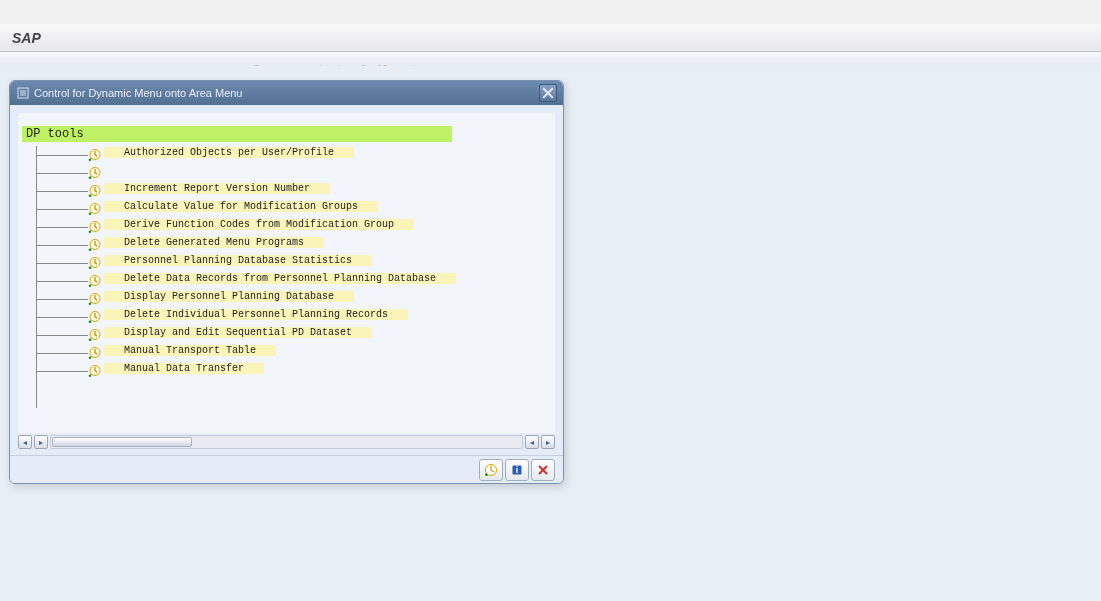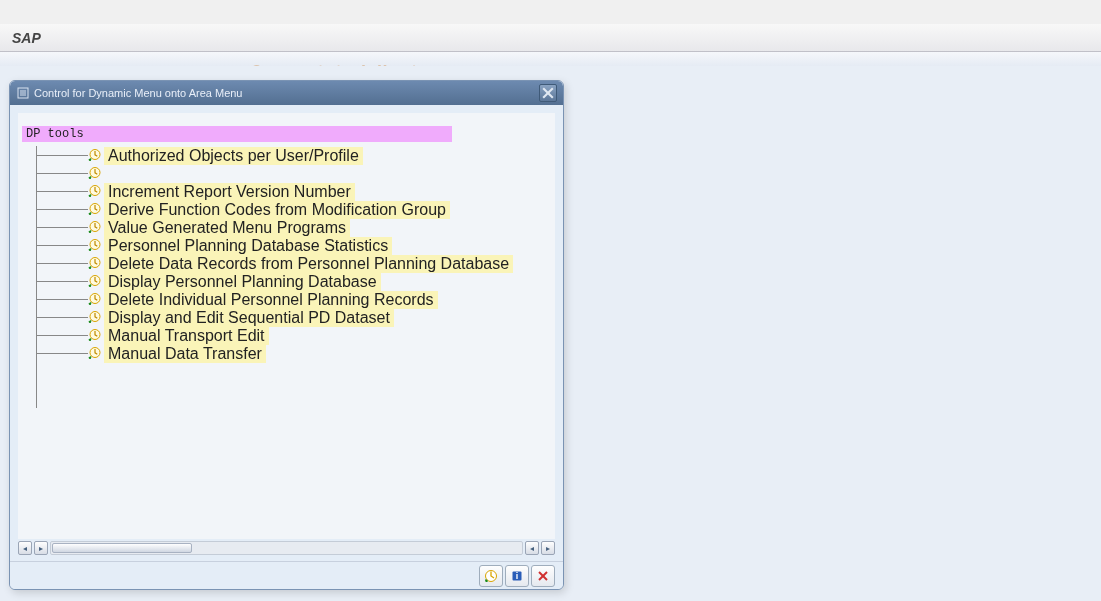--- a/index.html
+++ b/index.html
@@ -45,21 +45,21 @@
       position: absolute;
       top: 66px;
       left: 0; right: 0; bottom: 0;
       background: #e8eef6;
     }
     .dialog {
       position: absolute;
       left: 9px;
       top: 80px;
       width: 555px;
-      height: 510px;
+      height: 404px;
       background: #e4edf7;
       border: 1px solid #7a93b3;
       border-radius: 6px;
       box-shadow: 2px 3px 8px rgba(0,0,0,0.15);
       display: flex;
       flex-direction: column;
       overflow: hidden;
     }
     .dialog-titlebar {
       height: 24px;
@@ -95,21 +95,21 @@
       margin: 8px 8px 0 8px;
       position: relative;
       overflow: hidden;
     }
     .tree-root {
       position: absolute;
       left: 4px; top: 10px; right: 4px;
     }
     .root-label {
       display: inline-block;
-      background: #f0abfc;
+      background: #bef264;
       padding: 1px 4px;
       font-family: "Courier New", monospace;
       font-size: 12px;
       color: #222;
       width: 430px;
     }
     .tree-lines {
       position: relative;
       margin-left: 14px;
       margin-top: 4px;
@@ -141,24 +141,24 @@
       position: absolute;
       left: 52px;
       top: 2px;
       width: 14px; height: 14px;
     }
     .item-icon svg { width: 14px; height: 14px; }
     .item-label {
       position: absolute;
       left: 68px;
       top: 1px;
-      font-family: Liberation Sans, sans-serif;
-      font-size: 16px;
+      font-family: Liberation Mono, monospace;
+      font-size: 10px;
       background: #faf4b8;
-      padding: 0 4px;
+      padding: 0 20px;
       color: #222;
       white-space: nowrap;
     }
     .hscroll {
       height: 18px;
       margin: 0 8px 4px 8px;
       display: flex;
       align-items: center;
       gap: 2px;
     }
@@ -272,31 +272,41 @@
             <span class="item-label">Increment Report Version Number</span>
           </div>
           <div class="tree-item">
             <div class="hline"></div>
             <span class="item-icon"><svg viewBox="0 0 14 14">
                 <circle cx="7" cy="6.5" r="5" fill="#fffbe0" stroke="#d9a400" stroke-width="1"></circle>
                 <path d="M7 3 L7 6.8 L9.3 8.2" fill="none" stroke="#c08a00" stroke-width="1.2"></path>
                 <path d="M3.2 10.5 L1.5 12.2" stroke="#1a8a1a" stroke-width="1.4"></path>
                 <path d="M1.2 10.8 L1.5 12.2 L2.9 12.4" fill="none" stroke="#1a8a1a" stroke-width="1.2"></path>
               </svg></span>
+            <span class="item-label">Calculate Value for Modification Groups</span>
+          </div>
+          <div class="tree-item">
+            <div class="hline"></div>
+            <span class="item-icon"><svg viewBox="0 0 14 14">
+                <circle cx="7" cy="6.5" r="5" fill="#fffbe0" stroke="#d9a400" stroke-width="1"></circle>
+                <path d="M7 3 L7 6.8 L9.3 8.2" fill="none" stroke="#c08a00" stroke-width="1.2"></path>
+                <path d="M3.2 10.5 L1.5 12.2" stroke="#1a8a1a" stroke-width="1.4"></path>
+                <path d="M1.2 10.8 L1.5 12.2 L2.9 12.4" fill="none" stroke="#1a8a1a" stroke-width="1.2"></path>
+              </svg></span>
             <span class="item-label">Derive Function Codes from Modification Group</span>
           </div>
           <div class="tree-item">
             <div class="hline"></div>
             <span class="item-icon"><svg viewBox="0 0 14 14">
                 <circle cx="7" cy="6.5" r="5" fill="#fffbe0" stroke="#d9a400" stroke-width="1"></circle>
                 <path d="M7 3 L7 6.8 L9.3 8.2" fill="none" stroke="#c08a00" stroke-width="1.2"></path>
                 <path d="M3.2 10.5 L1.5 12.2" stroke="#1a8a1a" stroke-width="1.4"></path>
                 <path d="M1.2 10.8 L1.5 12.2 L2.9 12.4" fill="none" stroke="#1a8a1a" stroke-width="1.2"></path>
               </svg></span>
-            <span class="item-label">Value Generated Menu Programs</span>
+            <span class="item-label">Delete Generated Menu Programs</span>
           </div>
           <div class="tree-item">
             <div class="hline"></div>
             <span class="item-icon"><svg viewBox="0 0 14 14">
                 <circle cx="7" cy="6.5" r="5" fill="#fffbe0" stroke="#d9a400" stroke-width="1"></circle>
                 <path d="M7 3 L7 6.8 L9.3 8.2" fill="none" stroke="#c08a00" stroke-width="1.2"></path>
                 <path d="M3.2 10.5 L1.5 12.2" stroke="#1a8a1a" stroke-width="1.4"></path>
                 <path d="M1.2 10.8 L1.5 12.2 L2.9 12.4" fill="none" stroke="#1a8a1a" stroke-width="1.2"></path>
               </svg></span>
             <span class="item-label">Personnel Planning Database Statistics</span>
@@ -342,21 +352,21 @@
             <span class="item-label">Display and Edit Sequential PD Dataset</span>
           </div>
           <div class="tree-item">
             <div class="hline"></div>
             <span class="item-icon"><svg viewBox="0 0 14 14">
                 <circle cx="7" cy="6.5" r="5" fill="#fffbe0" stroke="#d9a400" stroke-width="1"></circle>
                 <path d="M7 3 L7 6.8 L9.3 8.2" fill="none" stroke="#c08a00" stroke-width="1.2"></path>
                 <path d="M3.2 10.5 L1.5 12.2" stroke="#1a8a1a" stroke-width="1.4"></path>
                 <path d="M1.2 10.8 L1.5 12.2 L2.9 12.4" fill="none" stroke="#1a8a1a" stroke-width="1.2"></path>
               </svg></span>
-            <span class="item-label">Manual Transport Edit</span>
+            <span class="item-label">Manual Transport Table</span>
           </div>
           <div class="tree-item">
             <div class="hline"></div>
             <span class="item-icon"><svg viewBox="0 0 14 14">
                 <circle cx="7" cy="6.5" r="5" fill="#fffbe0" stroke="#d9a400" stroke-width="1"></circle>
                 <path d="M7 3 L7 6.8 L9.3 8.2" fill="none" stroke="#c08a00" stroke-width="1.2"></path>
                 <path d="M3.2 10.5 L1.5 12.2" stroke="#1a8a1a" stroke-width="1.4"></path>
                 <path d="M1.2 10.8 L1.5 12.2 L2.9 12.4" fill="none" stroke="#1a8a1a" stroke-width="1.2"></path>
               </svg></span>
             <span class="item-label">Manual Data Transfer</span>

